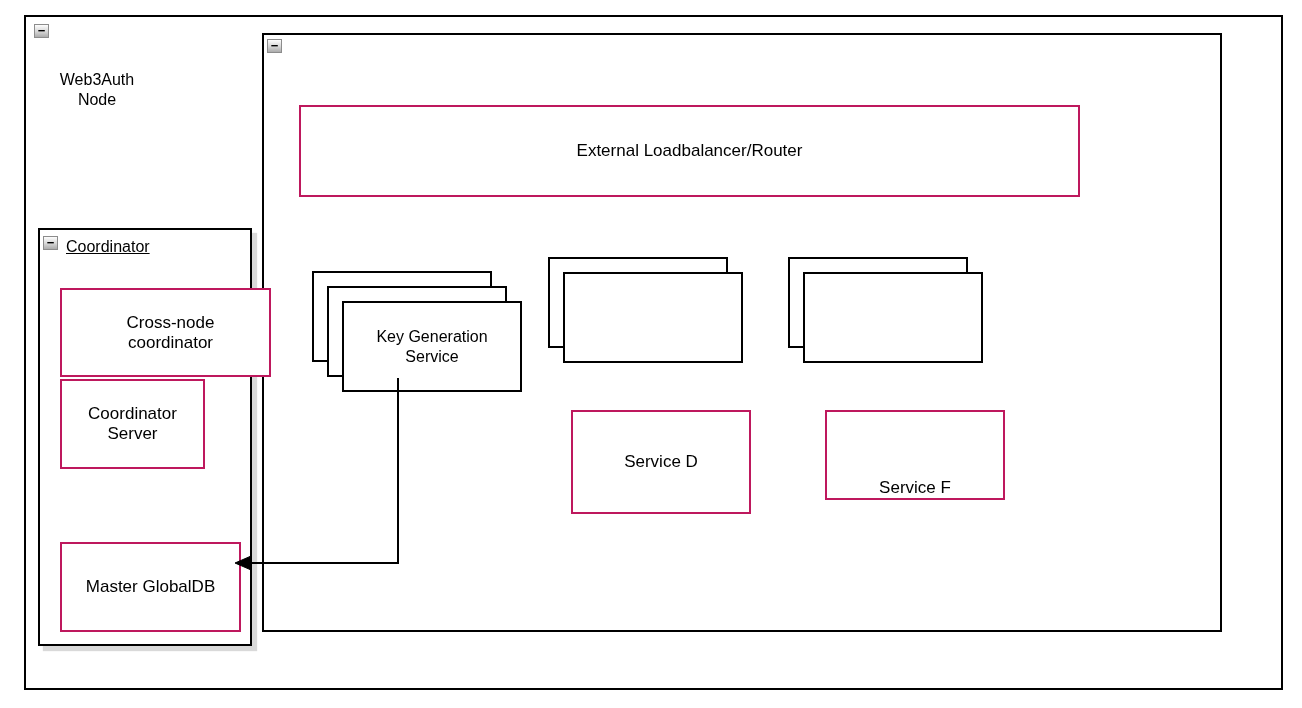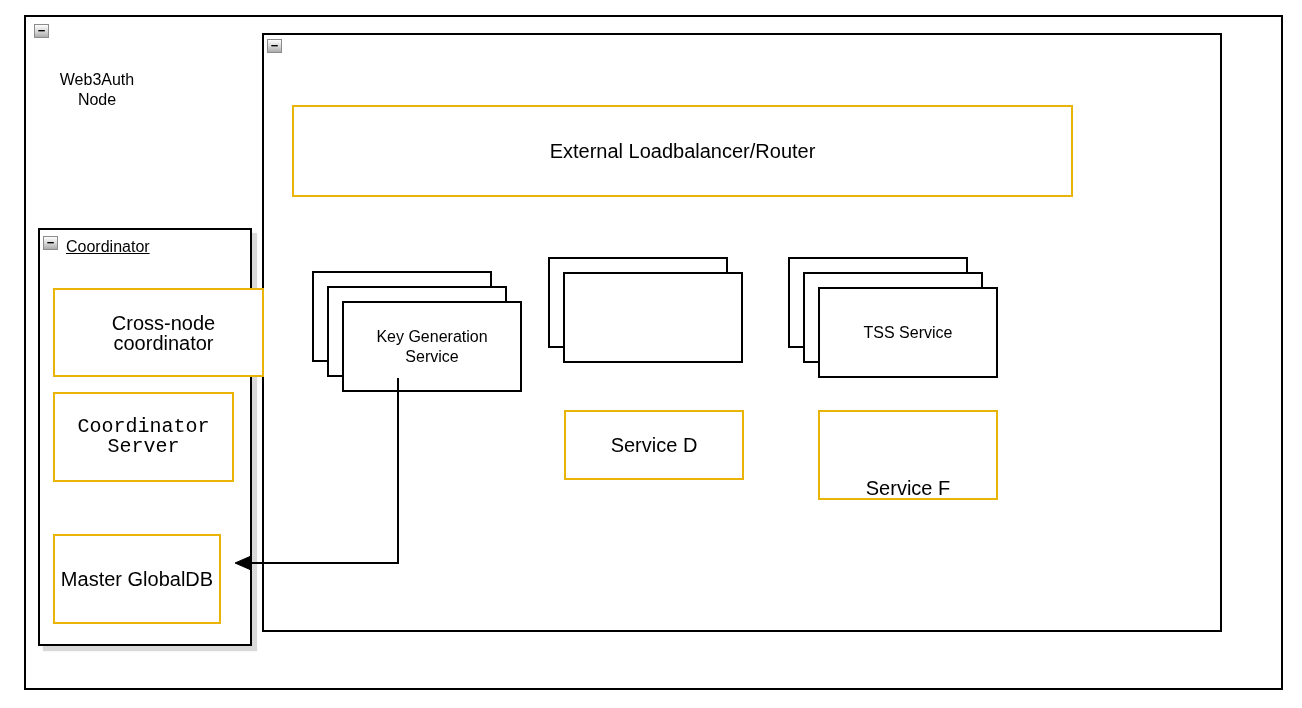--- a/index.html
+++ b/index.html
@@ -12,24 +12,24 @@
     overflow:hidden;
   }
   .container {
     position:absolute;
     background:#ffffff;
     border:2px solid #000000;
   }
   .box {
     position:absolute;
     background:#ffffff;
-    border:2px solid #eab308;
+    border:2px solid #be185d;
     display:flex; align-items:center; justify-content:center;
     text-align:center;
-    font-size:20px; line-height:20px;
+    font-size:17px; line-height:20px;margin-left:7px;
   }
   .stack { position:absolute; width:210px; height:121px; }
   .stack .layer {
     position:absolute; width:180px; height:91px;
     background:#ffffff; border:2px solid #000000;
   }
   .stack .layer.back  { left:0;  top:0;  }
   .stack .layer.mid   { left:15px; top:15px; }
   .stack .layer.front {
     left:30px; top:30px;
@@ -91,49 +91,46 @@
     </div>
 
     <div class="stack" style="left:284px; top:222px;">
       <div class="layer back"></div>
       <div class="layer mid"></div>
     </div>
 
     <div class="stack" style="left:524px; top:222px;">
       <div class="layer back"></div>
       <div class="layer mid"></div>
-      <div class="layer front">
-        <span>TSS Service</span>
-      </div>
     </div>
 
-    <div class="box" style="left:300px; top:375px; width:180px; height:70px;text-align:center;">
+    <div class="box" style="left:300px; top:375px; width:180px; height:104px;text-align:center;">
       <span>Service D</span>
     </div>
 
     <div class="box" style="left:554px; top:375px; width:180px; height:90px;align-items:flex-end;">
       <span>Service F</span>
     </div>
   </div>
 
   <div class="container" style="left:12px; top:211px; width:214px; height:418px; box-shadow:5px 5px 1px #d9d9d9;">
 
     <span class="collapse-btn" style="left:3px; top:6px;">−</span>
 
     <div class="container-label left-align" style="left:26px; top:7px; width:160px;">Coordinator</div>
 
     <div class="box pad" style="left:13px; top:58px; width:211px; height:89px;padding-left:28px;">
       <span>Cross-node coordinator</span>
     </div>
 
-    <div class="box" style="left:13px; top:162px; width:181px; height:90px;font-family:Liberation Mono, monospace;">
+    <div class="box" style="left:13px; top:149px; width:145px; height:90px;">
       <span>Coordinator Server</span>
     </div>
 
-    <div class="box" style="left:13px; top:304px; width:168px; height:90px;">
+    <div class="box" style="left:13px; top:312px; width:181px; height:90px;">
       <span>Master GlobalDB</span>
     </div>
   </div>
 </div>
 
 <svg class="edge-layer" viewBox="0 0 1302 708" xmlns="http://www.w3.org/2000/svg">
   <g>
     <path d="M 398 378 L 398 563 L 249 563" fill="none" stroke="#000000" stroke-width="2"></path>
     <polygon points="235,563 250,556.5 250,569.5" fill="#000000" stroke="#000000"></polygon>
   </g>

